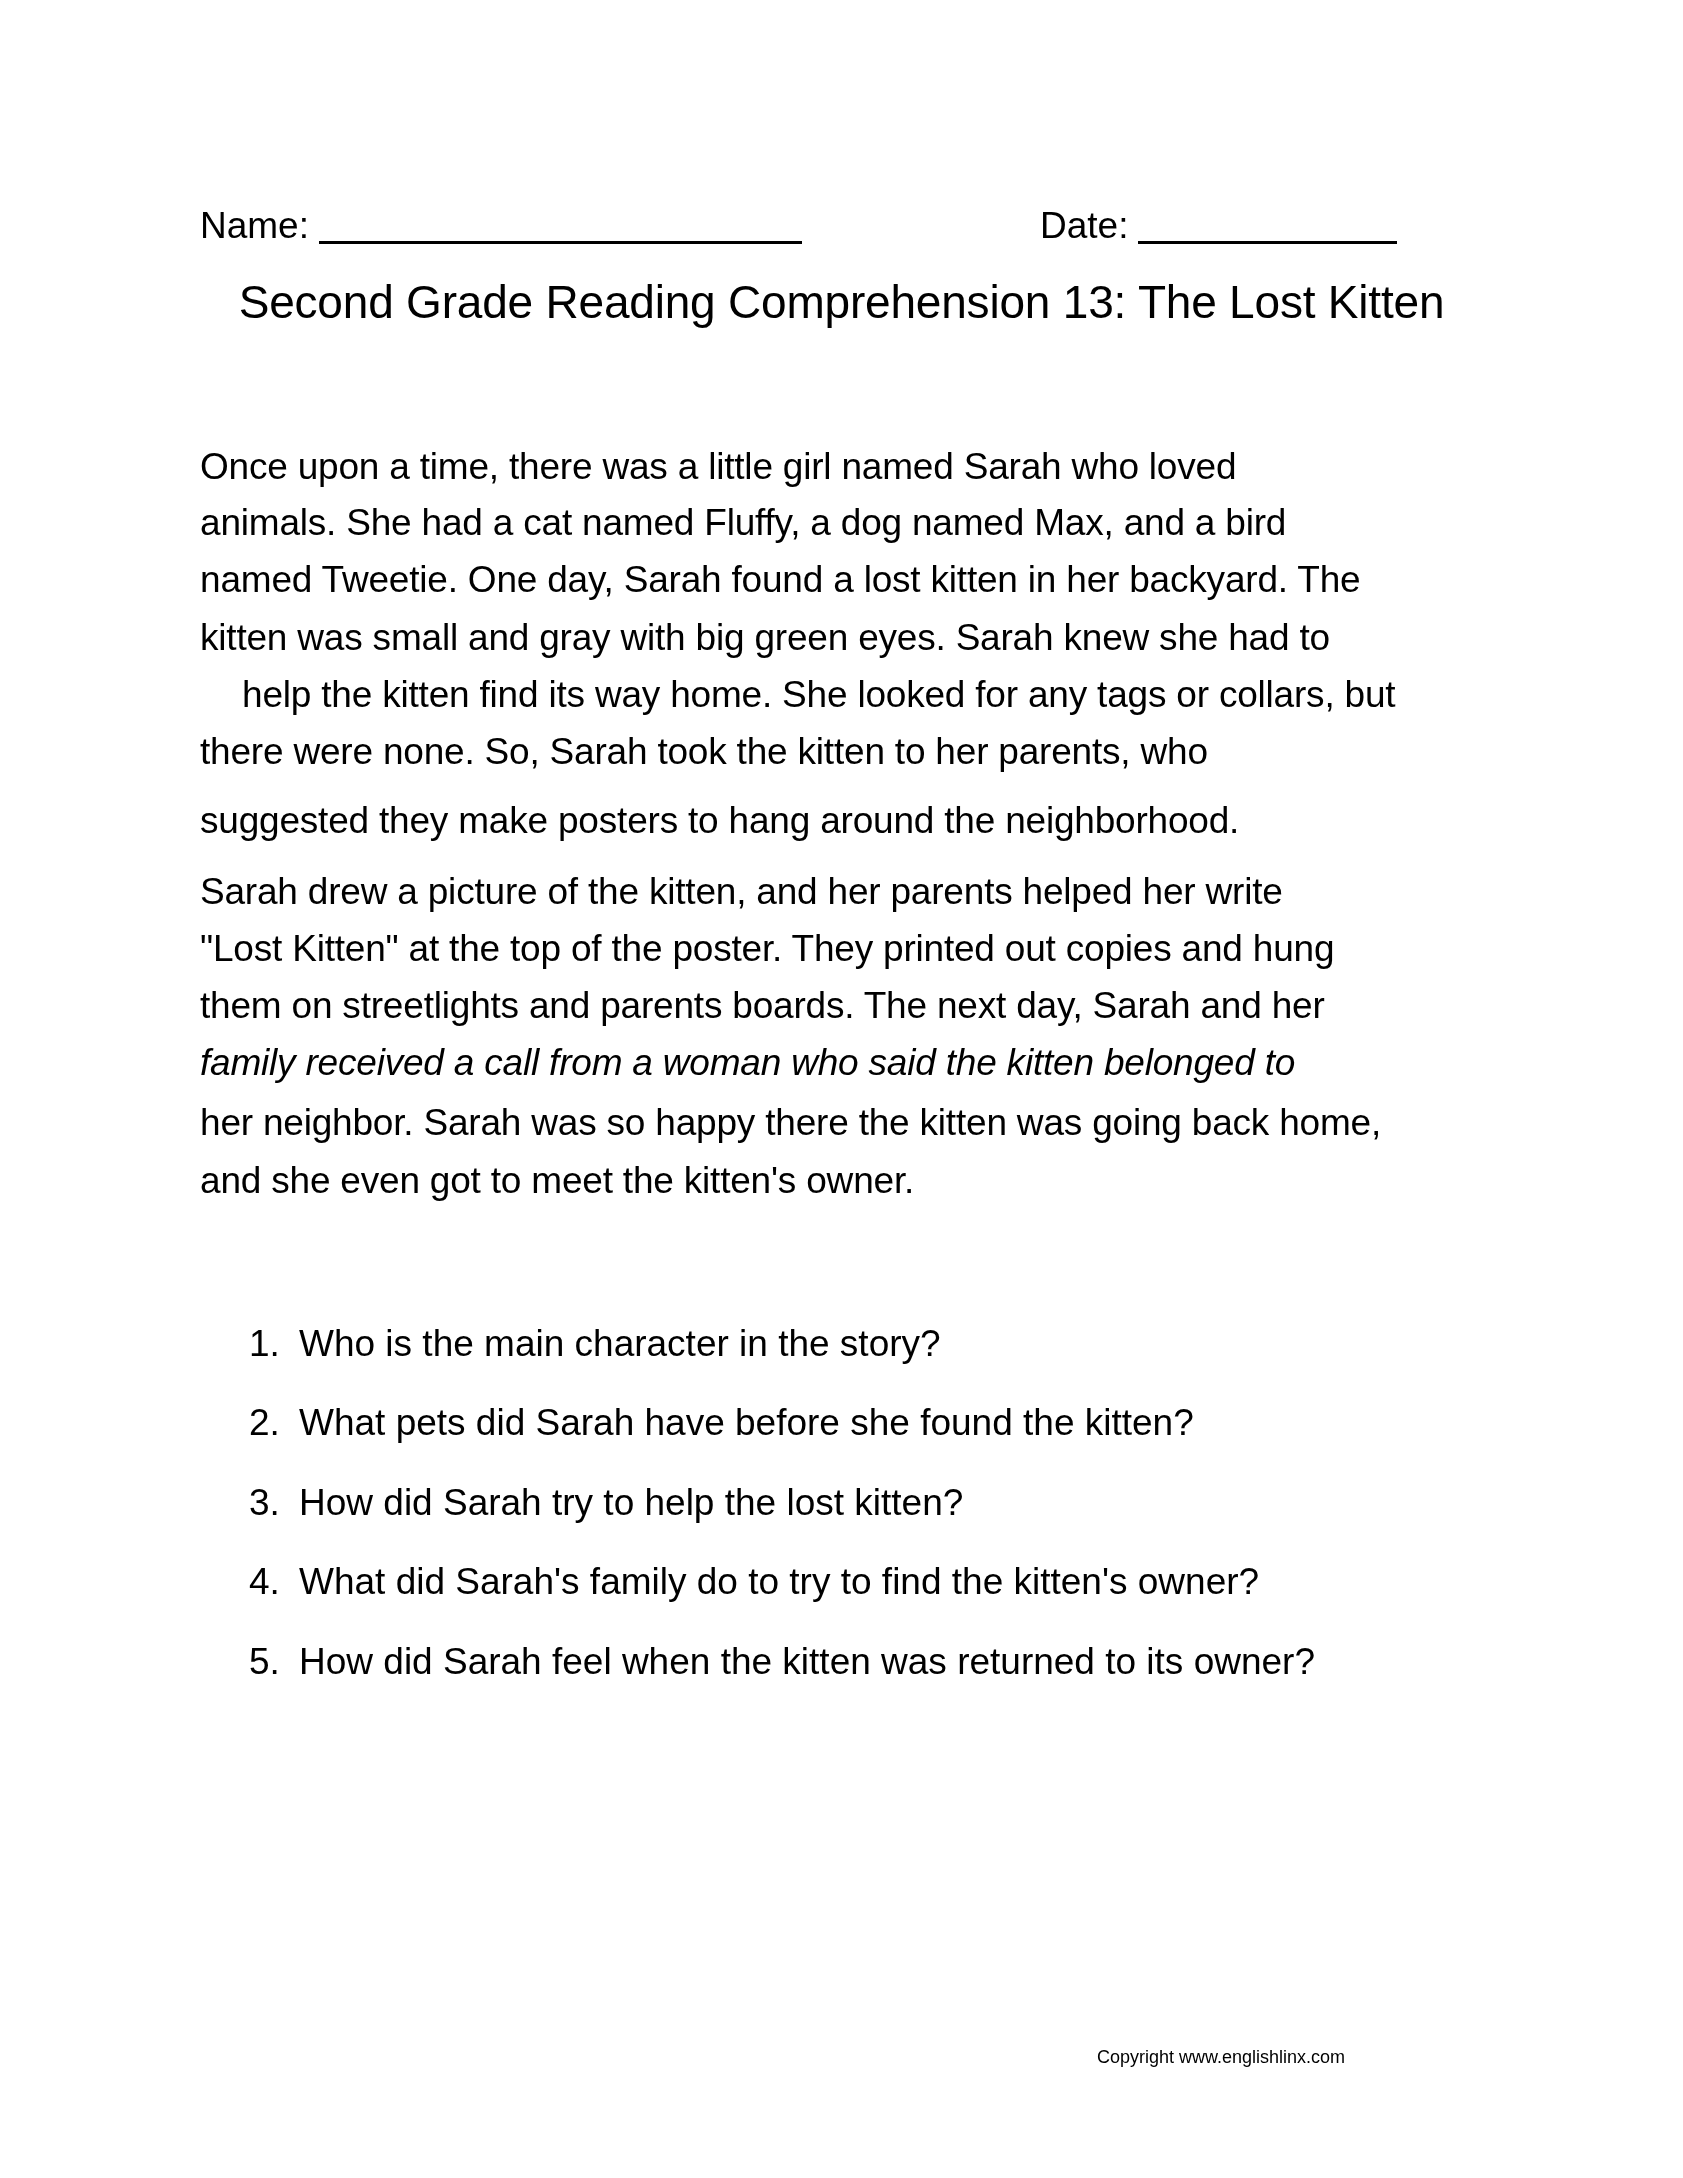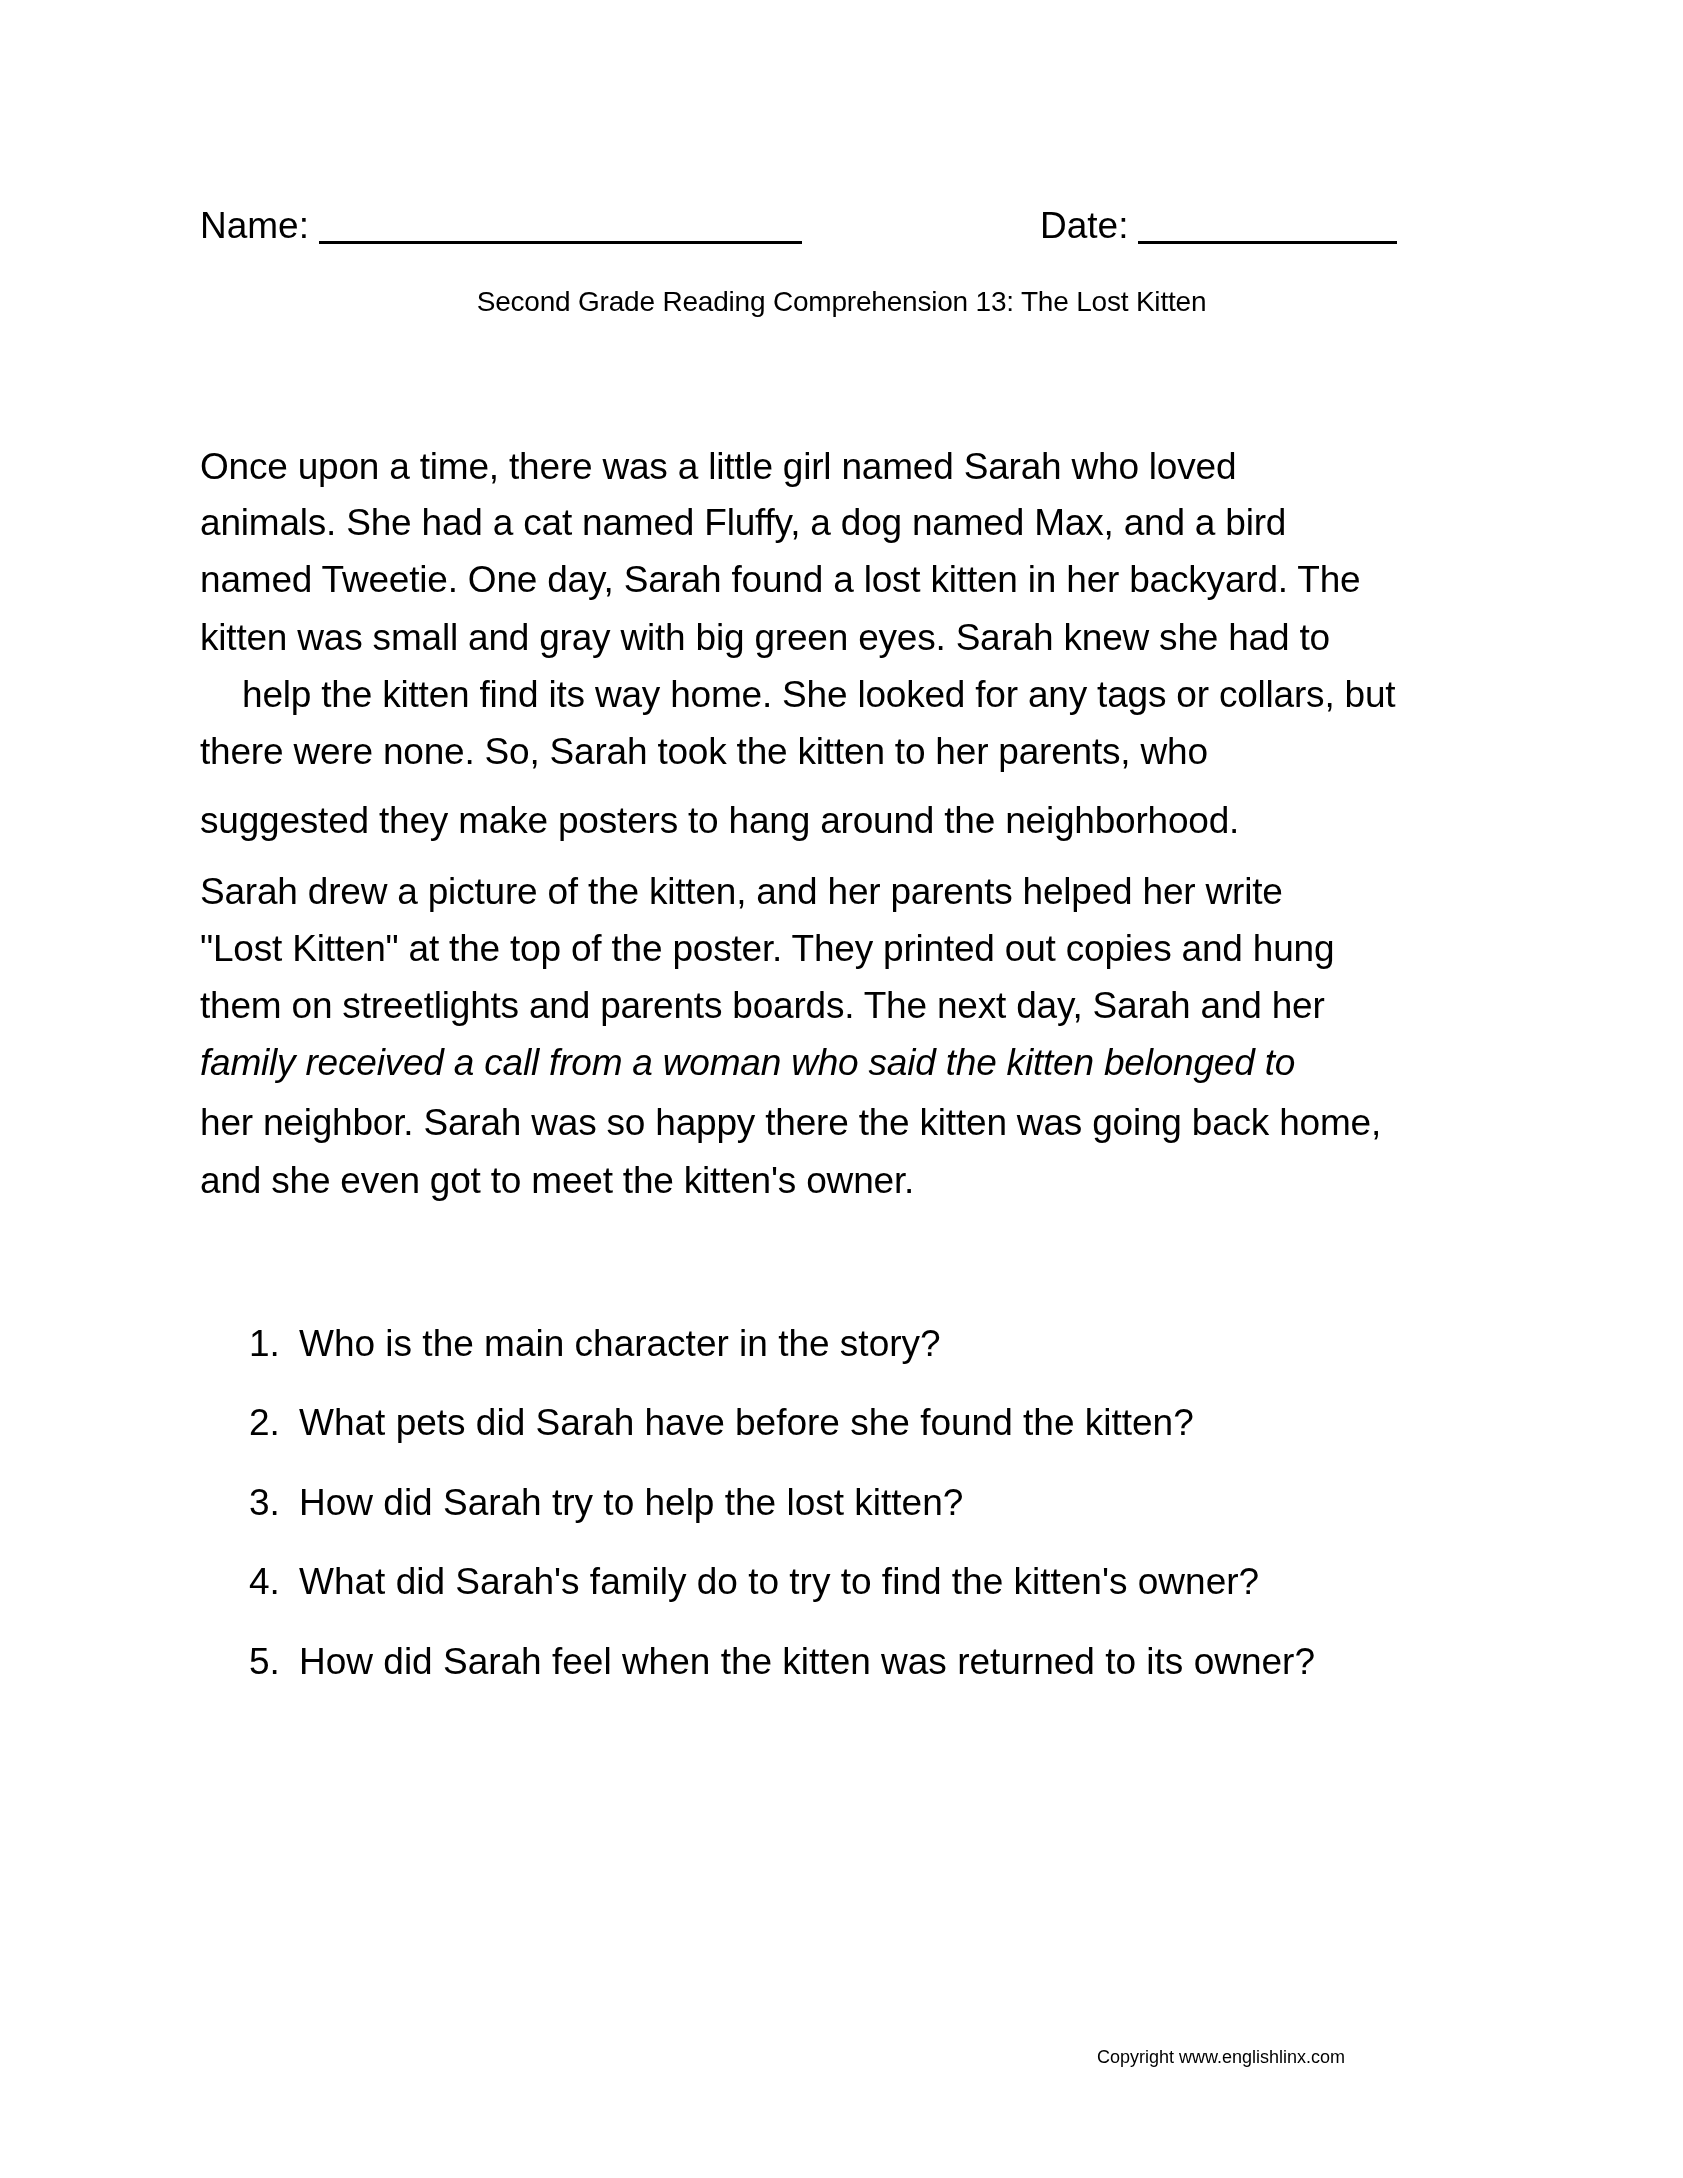--- a/index.html
+++ b/index.html
@@ -45,21 +45,21 @@
       height: 30px;
       margin-left: 10px;
       transform: translateY(6px);
     }
     .title {
       position: absolute;
       top: 280px;
       left: 0;
       width: 1683px;
       text-align: center;
-      font-size: 28px;
+      font-size: 46px;
       line-height: 44px;
       white-space: nowrap;
       letter-spacing: -0.2px;
     }
     .para-line { left: 200px; }
     .section-label {
       position: absolute;
       left: 200px;
       top: 1241px;
       font-size: 37px;

